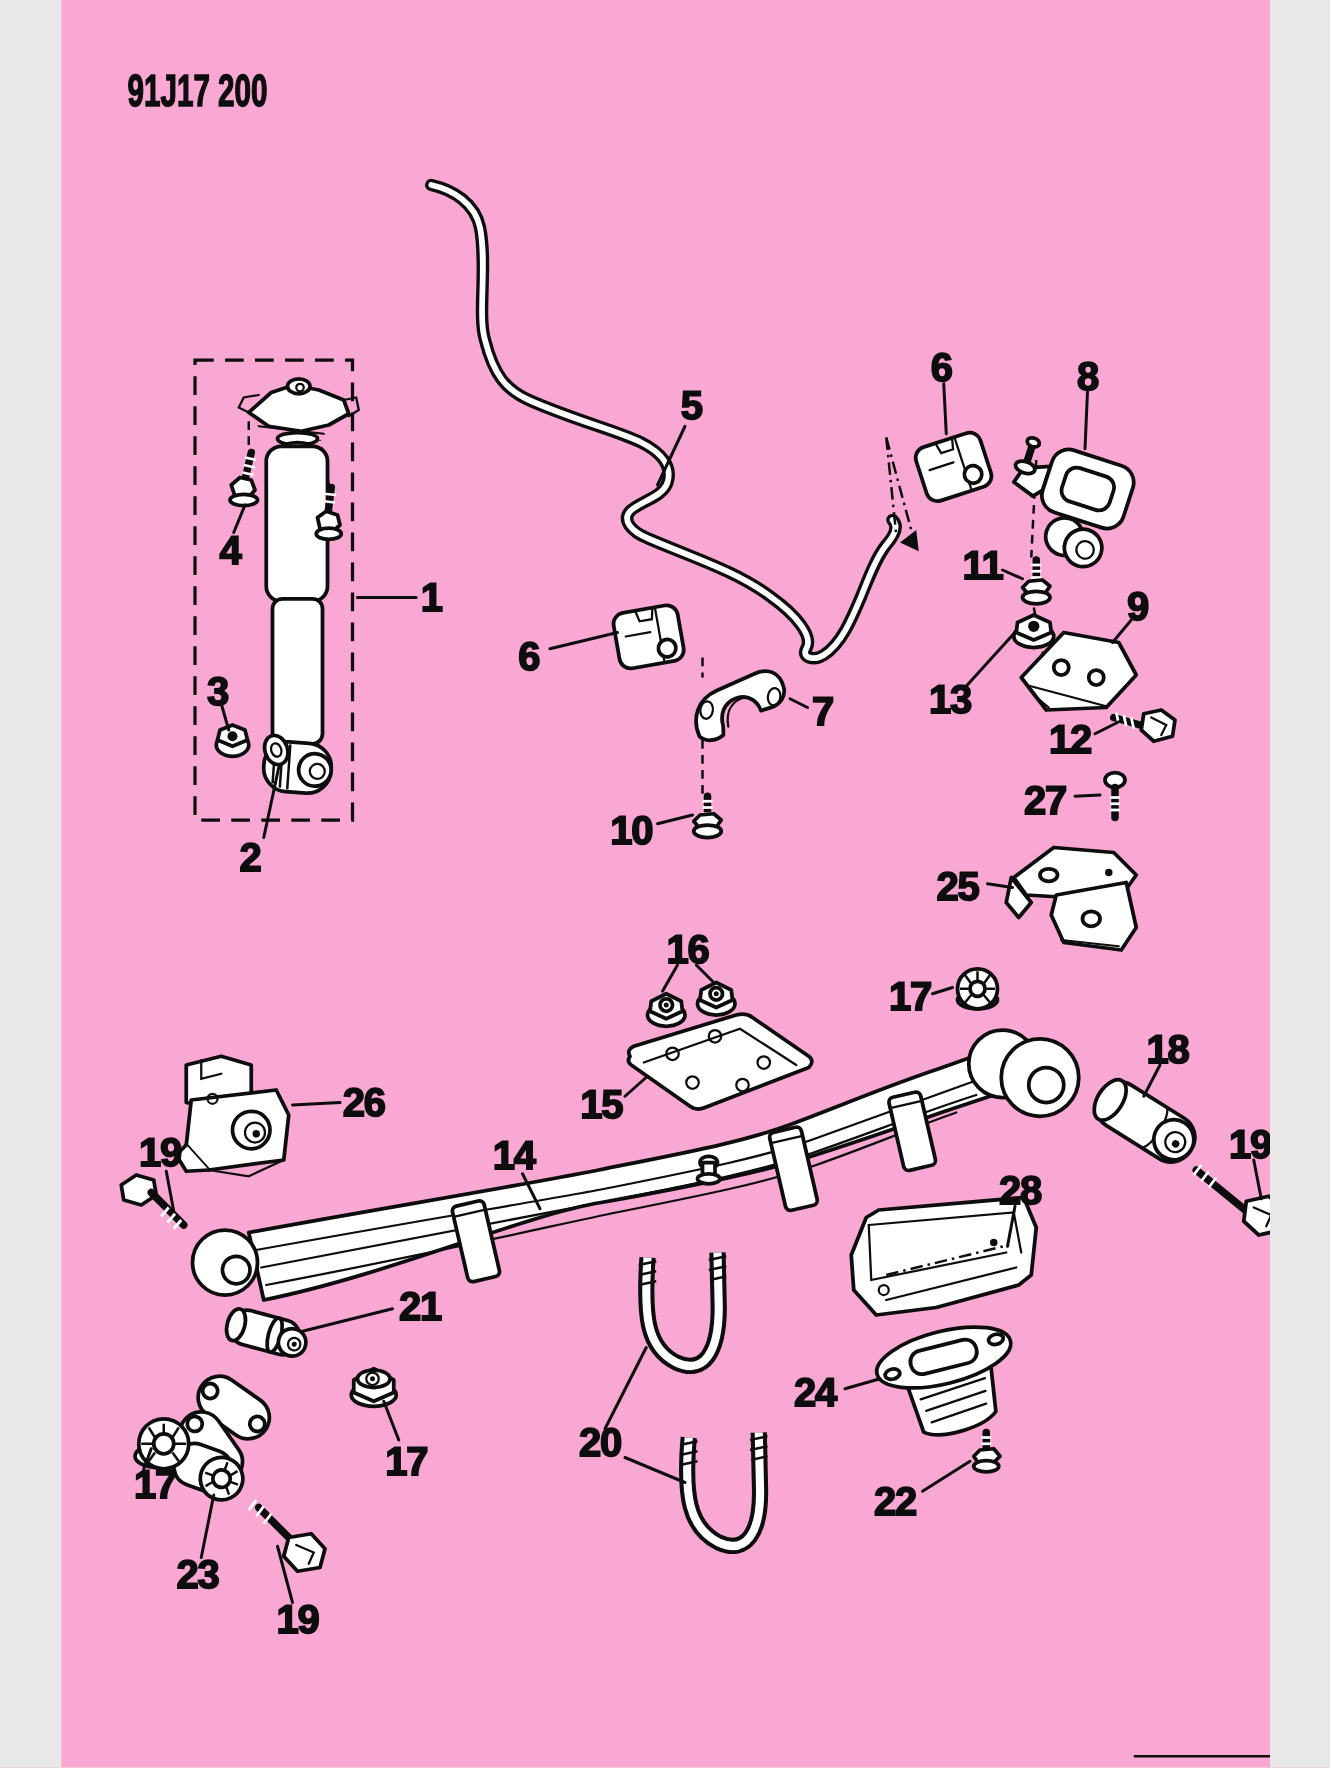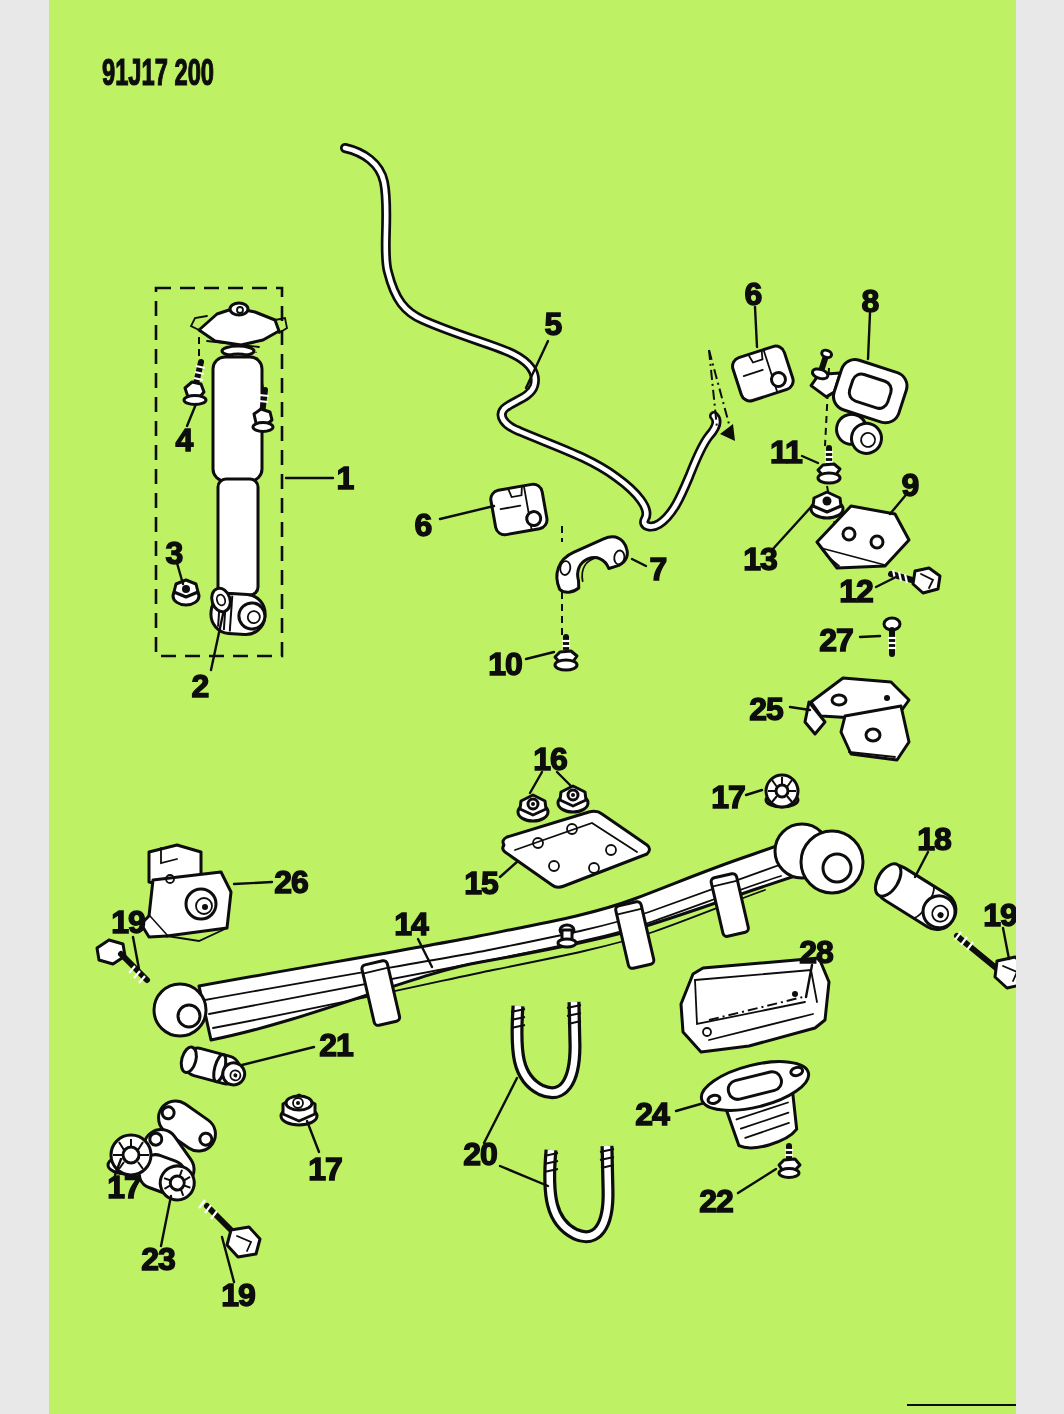--- a/index.html
+++ b/index.html
@@ -1,18 +1,18 @@
 <!DOCTYPE html>
 <html><head>
 <meta charset="utf-8">
 <style>
   html,body { margin:0; padding:0; background:#e8e8e8; }
   .stage {
     position:relative; width:967px; height:1414px; margin:0 auto;
-    background:#bef264; overflow:hidden;
+    background:#f9a8d4; overflow:hidden;
     font-family:"Liberation Sans", sans-serif;
   }
   svg { position:absolute; left:0; top:0; }
   .fw  { fill:#ffffff; stroke:#0d0d0d; stroke-width:3; stroke-linejoin:round; stroke-linecap:round; }
   .thin{ fill:none; stroke:#0d0d0d; stroke-width:1.8; stroke-linecap:round; }
   .dash{ fill:none; stroke:#0d0d0d; stroke-width:2.6; stroke-dasharray:15 9; }
   .sdash{ fill:none; stroke:#0d0d0d; stroke-width:2; stroke-dasharray:7 5; }
   .ddot{ fill:none; stroke:#0d0d0d; stroke-width:2; stroke-dasharray:10 4 2 4; }
   .tube-o{ fill:none; stroke:#0d0d0d; stroke-width:10; stroke-linecap:round; stroke-linejoin:round; }
   .tube-i{ fill:none; stroke:#ffffff; stroke-width:4.6; stroke-linecap:round; stroke-linejoin:round; }

